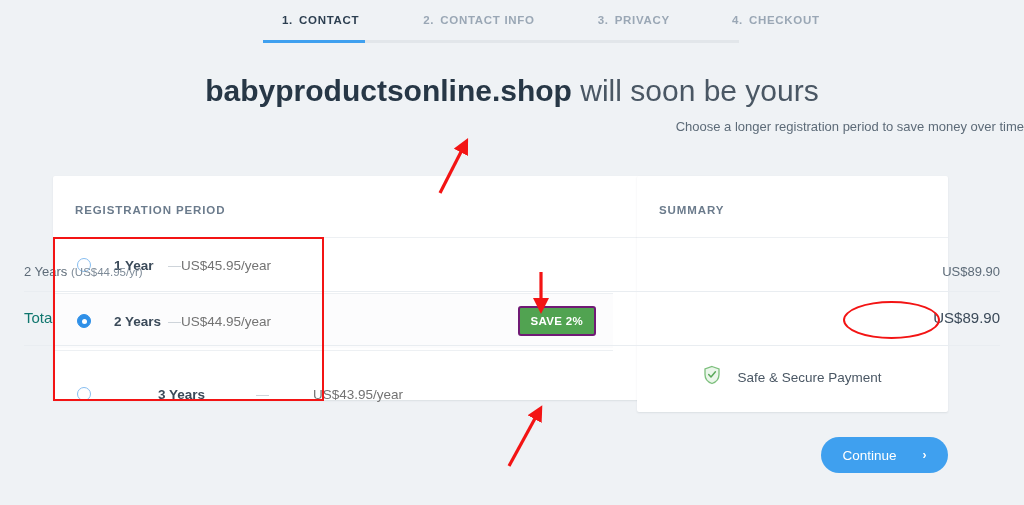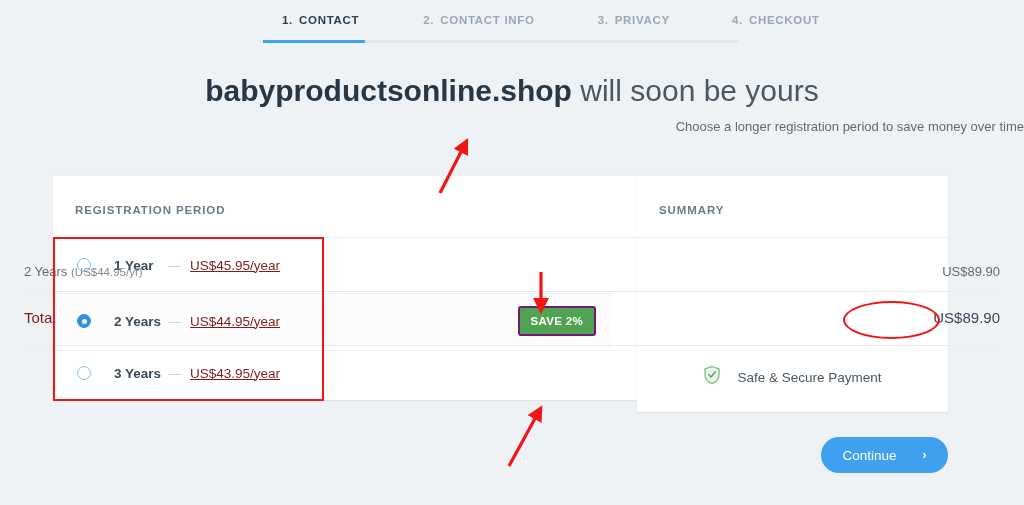--- a/index.html
+++ b/index.html
@@ -119,21 +119,21 @@
   .period-row {
     position: absolute;
     left: 0;
     width: 560px;
     height: 54px;
     display: flex;
     align-items: center;
   }
   .period-row.r1 { top: 62px; }
   .period-row.r2 { top: 118px; background: #fcfcfd; }
-  .period-row.r3 { top: 170px; }
+  .period-row.r3 { top: 191px; gap: 44px; }
   .row-divider {
     position: absolute;
     left: 0;
     width: 560px;
     height: 1px;
     background: #edf0f3;
   }
   .row-divider.d1 { top: 117px; }
   .row-divider.d2 { top: 174px; }
 
@@ -167,24 +167,22 @@
     font-weight: bold;
     color: #3b4a59;
     width: 52px;
   }
   .period-dash {
     color: #c8cfd6;
     font-size: 13px;
     margin-left: 2px;
   }
   .period-price {
-    margin-left: 9px;
     font-size: 13.5px;
-    color: #7f1d1d;
-    text-decoration: underline;
+    color: #737373;
   }
 
   .badge {
     position: absolute;
     right: 17px;
     top: 50%;
     transform: translateY(-50%);
     font-size: 11.5px;
     font-weight: bold;
     letter-spacing: 0.3px;
@@ -224,21 +222,21 @@
     position: absolute;
     left: 24px;
     right: 24px;
     height: 1px;
     background: #e9edf1;
   }
 
   .sum-label { font-size: 13px; color: #5d6b78; }
   .sum-label .yr { font-size: 11.5px; color: #7d8a97; }
   .sum-value { font-size: 13px; color: #5d6b78; }
-  .sum-total-label { font-size: 15px; color: #7f1d1d; }
+  .sum-total-label { font-size: 15px; color: #0f766e; }
   .sum-total-value { font-size: 15px; color: #3b4a59; }
 
   .secure {
     position: absolute;
     left: 0; right: 0;
     top: 365px;
     display: flex;
     align-items: center;
     justify-content: center;
     gap: 16px;

